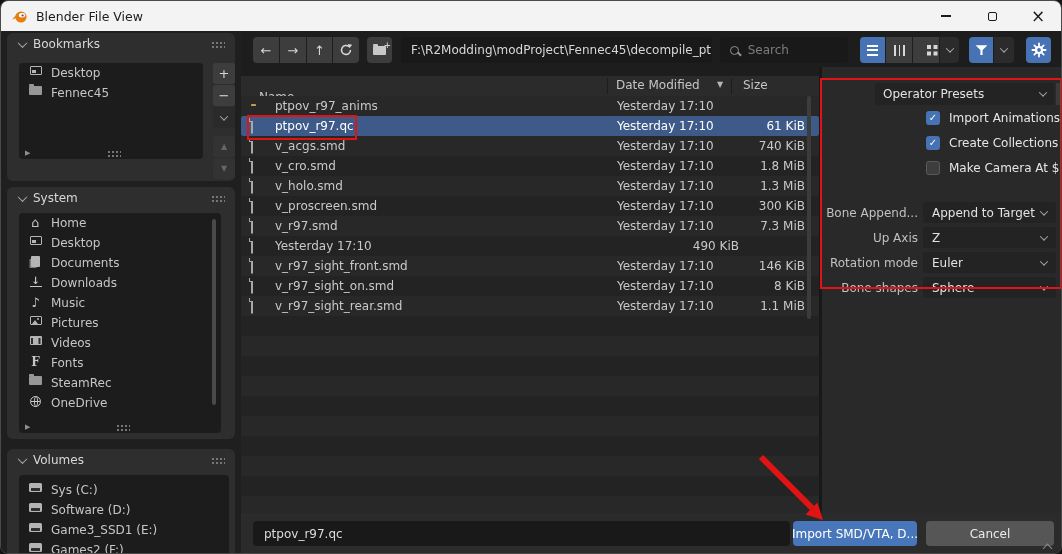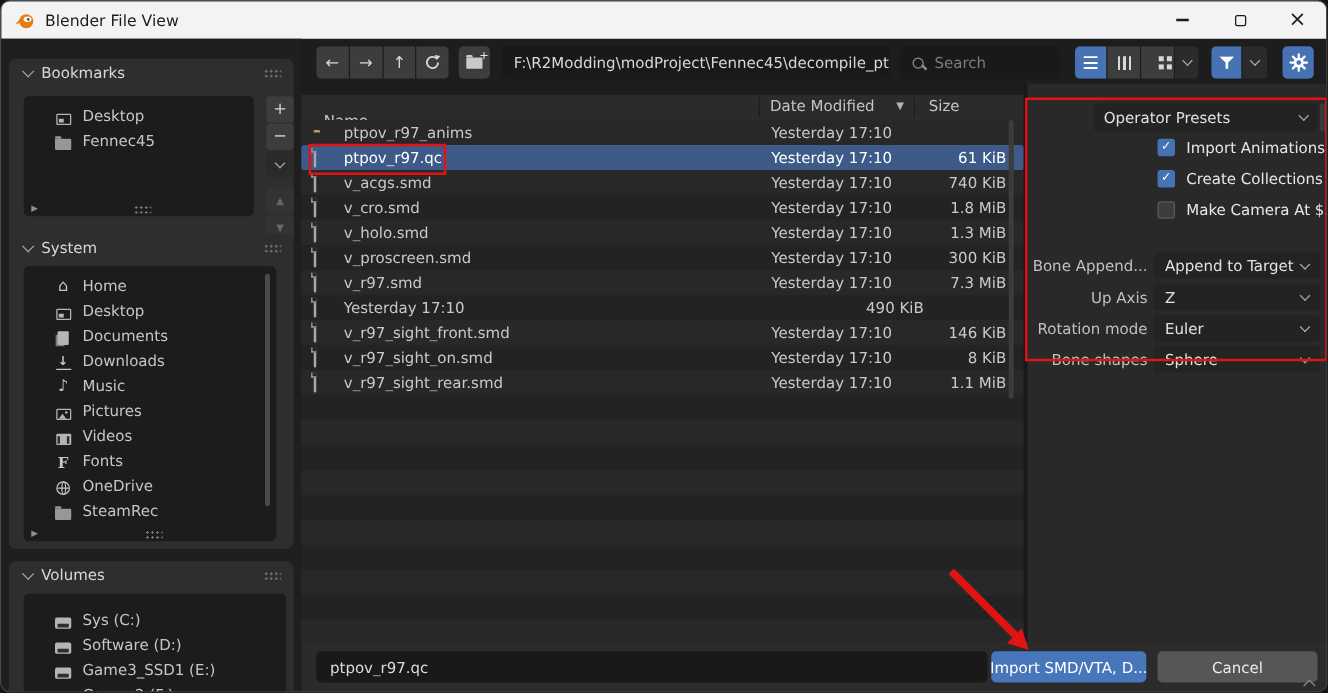--- a/index.html
+++ b/index.html
@@ -18,21 +18,21 @@
 
   
   #sidebar{position:absolute;left:0;top:30px;bottom:0;width:240px;background:#1f1f1f;}
   .spanel{position:absolute;left:6px;width:228px;background:#2e2e2e;border-radius:6px;}
   .sphead{height:22px;display:flex;align-items:center;gap:7px;padding:0 10px 0 12px;color:#d8d8d8;font-size:12px;}
   .sphead .grip{margin-left:auto;}
   .grip{width:14px;height:7px;background-image:radial-gradient(#777 0.9px,transparent 1.1px);background-size:4px 4px;}
   .chev{width:7px;height:7px;border-right:1.6px solid #aaa;border-bottom:1.6px solid #aaa;transform:rotate(45deg) translate(-1px,-1px);}
   .chev.sm{width:6px;height:6px;border-width:1.4px;}
   .listbox{position:absolute;background:#1c1c1c;border-radius:4px;padding-top:3px;overflow:hidden;}
-  .srow{height:20px;display:flex;align-items:flex-end;gap:8px;padding-left:24px;color:#c6c6c6;font-size:12px;white-space:nowrap;}
+  .srow{height:20px;display:flex;align-items:flex-start;gap:8px;padding-left:9px;color:#c6c6c6;font-size:12px;white-space:nowrap;}
   .ic{width:15px;display:flex;justify-content:center;align-items:center;flex:none;position:relative;}
   .boxfoot{position:absolute;left:6px;right:6px;bottom:2px;display:flex;align-items:center;}
   .boxfoot .tri{font-size:7px;color:#8f8f8f;line-height:1;}
   .boxfoot .grip{margin:0 auto;}
   .btncol{position:absolute;left:206px;width:22px;}
   .sbtn{width:22px;height:21px;background:#3d3d3d;border-radius:3px;margin-bottom:1px;display:flex;align-items:center;justify-content:center;color:#d5d5d5;font-size:13px;}
   .sbtn.darker{background:#2a2a2a;}
   .sbtn.dis{background:#333;color:#666;font-size:8px;}
   .sscroll{position:absolute;right:5px;top:6px;width:4px;height:186px;background:#4a4a4a;border-radius:2px;}
 
@@ -154,21 +154,21 @@
           <span class="ic-max" data-name="maximize-icon"></span>
         </div>
       <div class="wctrl" data-name="close-button">
           <span class="ic-close" data-name="close-icon">×</span>
         </div>
     </div>
   </div>
 
   <div id="sidebar" data-name="sidebar">
 
-    <div class="spanel" style="top:16px;height:148px;" data-name="bookmarks-panel">
+    <div class="spanel" style="top:2px;height:148px;" data-name="bookmarks-panel">
       <div class="sphead" data-name="bookmarks-header">
         <span class="chev" data-name="chevron-down-icon"></span>
         <span data-name="section-label">Bookmarks</span>
         <span class="grip" data-name="drag-grip-icon"></span>
       </div>
       <div class="listbox" style="left:12px;top:30px;width:184px;height:96px;" data-name="bookmarks-list">
         <div class="srow" data-name="bookmark-item-desktop">
           <span class="ic">
               <i class="i-desktop" data-name="desktop-icon"></i>
             </span>
@@ -253,31 +253,31 @@
               <i class="i-video" data-name="videos-icon"></i>
             </span>
             <span data-name="system-label">Videos</span>
           </div>
         <div class="srow" data-name="system-item-fonts">
             <span class="ic">
               <span class="glyph serif" data-name="fonts-icon">F</span>
             </span>
             <span data-name="system-label">Fonts</span>
           </div>
+        <div class="srow" data-name="system-item-steamrec">
+            <span class="ic">
+              <i class="i-folder" data-name="folder-icon"></i>
+            </span>
+            <span data-name="system-label">SteamRec</span>
+          </div>
         <div class="srow" data-name="system-item-onedrive">
             <span class="ic">
               <i class="i-globe" data-name="globe-icon"></i>
             </span>
             <span data-name="system-label">OneDrive</span>
-          </div>
-        <div class="srow" data-name="system-item-steamrec">
-            <span class="ic">
-              <i class="i-folder" data-name="folder-icon"></i>
-            </span>
-            <span data-name="system-label">SteamRec</span>
           </div>
         <div class="sscroll" data-name="system-scrollbar"></div>
         <div class="boxfoot">
           <span class="tri" data-name="expand-triangle-icon">▶</span>
           <span class="grip" data-name="resize-grip-icon"></span>
         </div>
       </div>
     </div>
 
     <div class="spanel" style="top:418px;height:140px;" data-name="volumes-panel">

